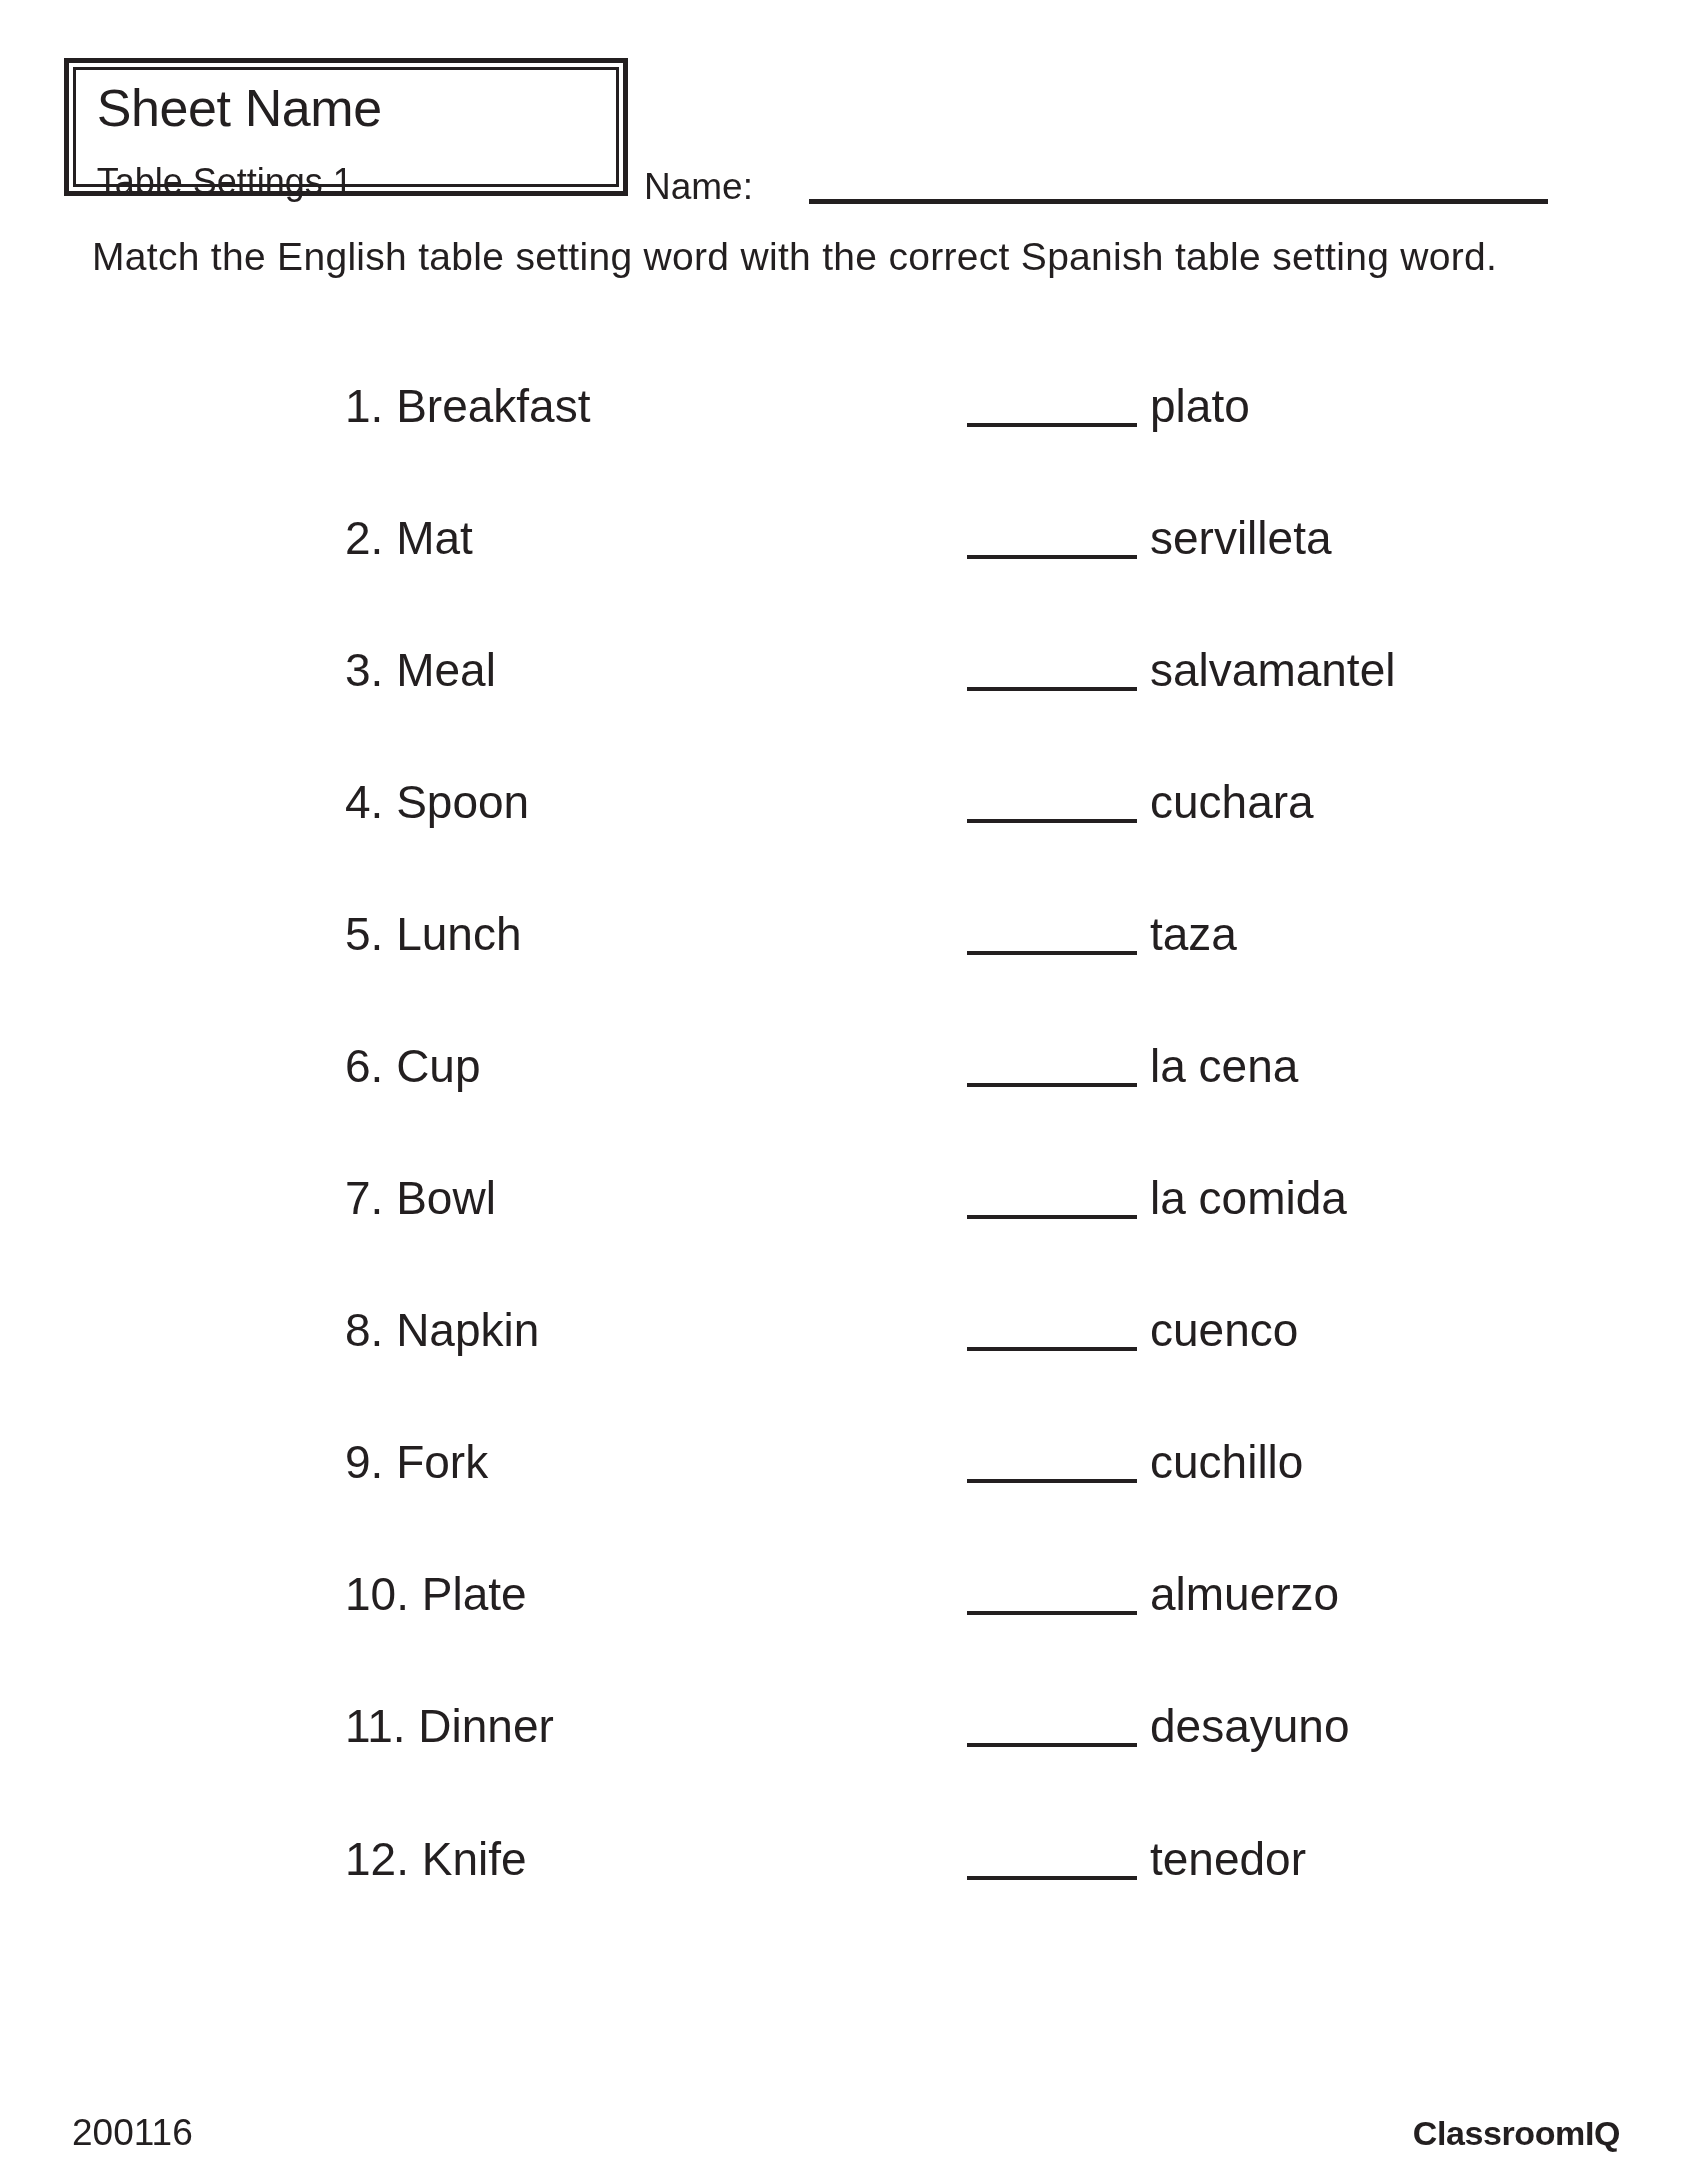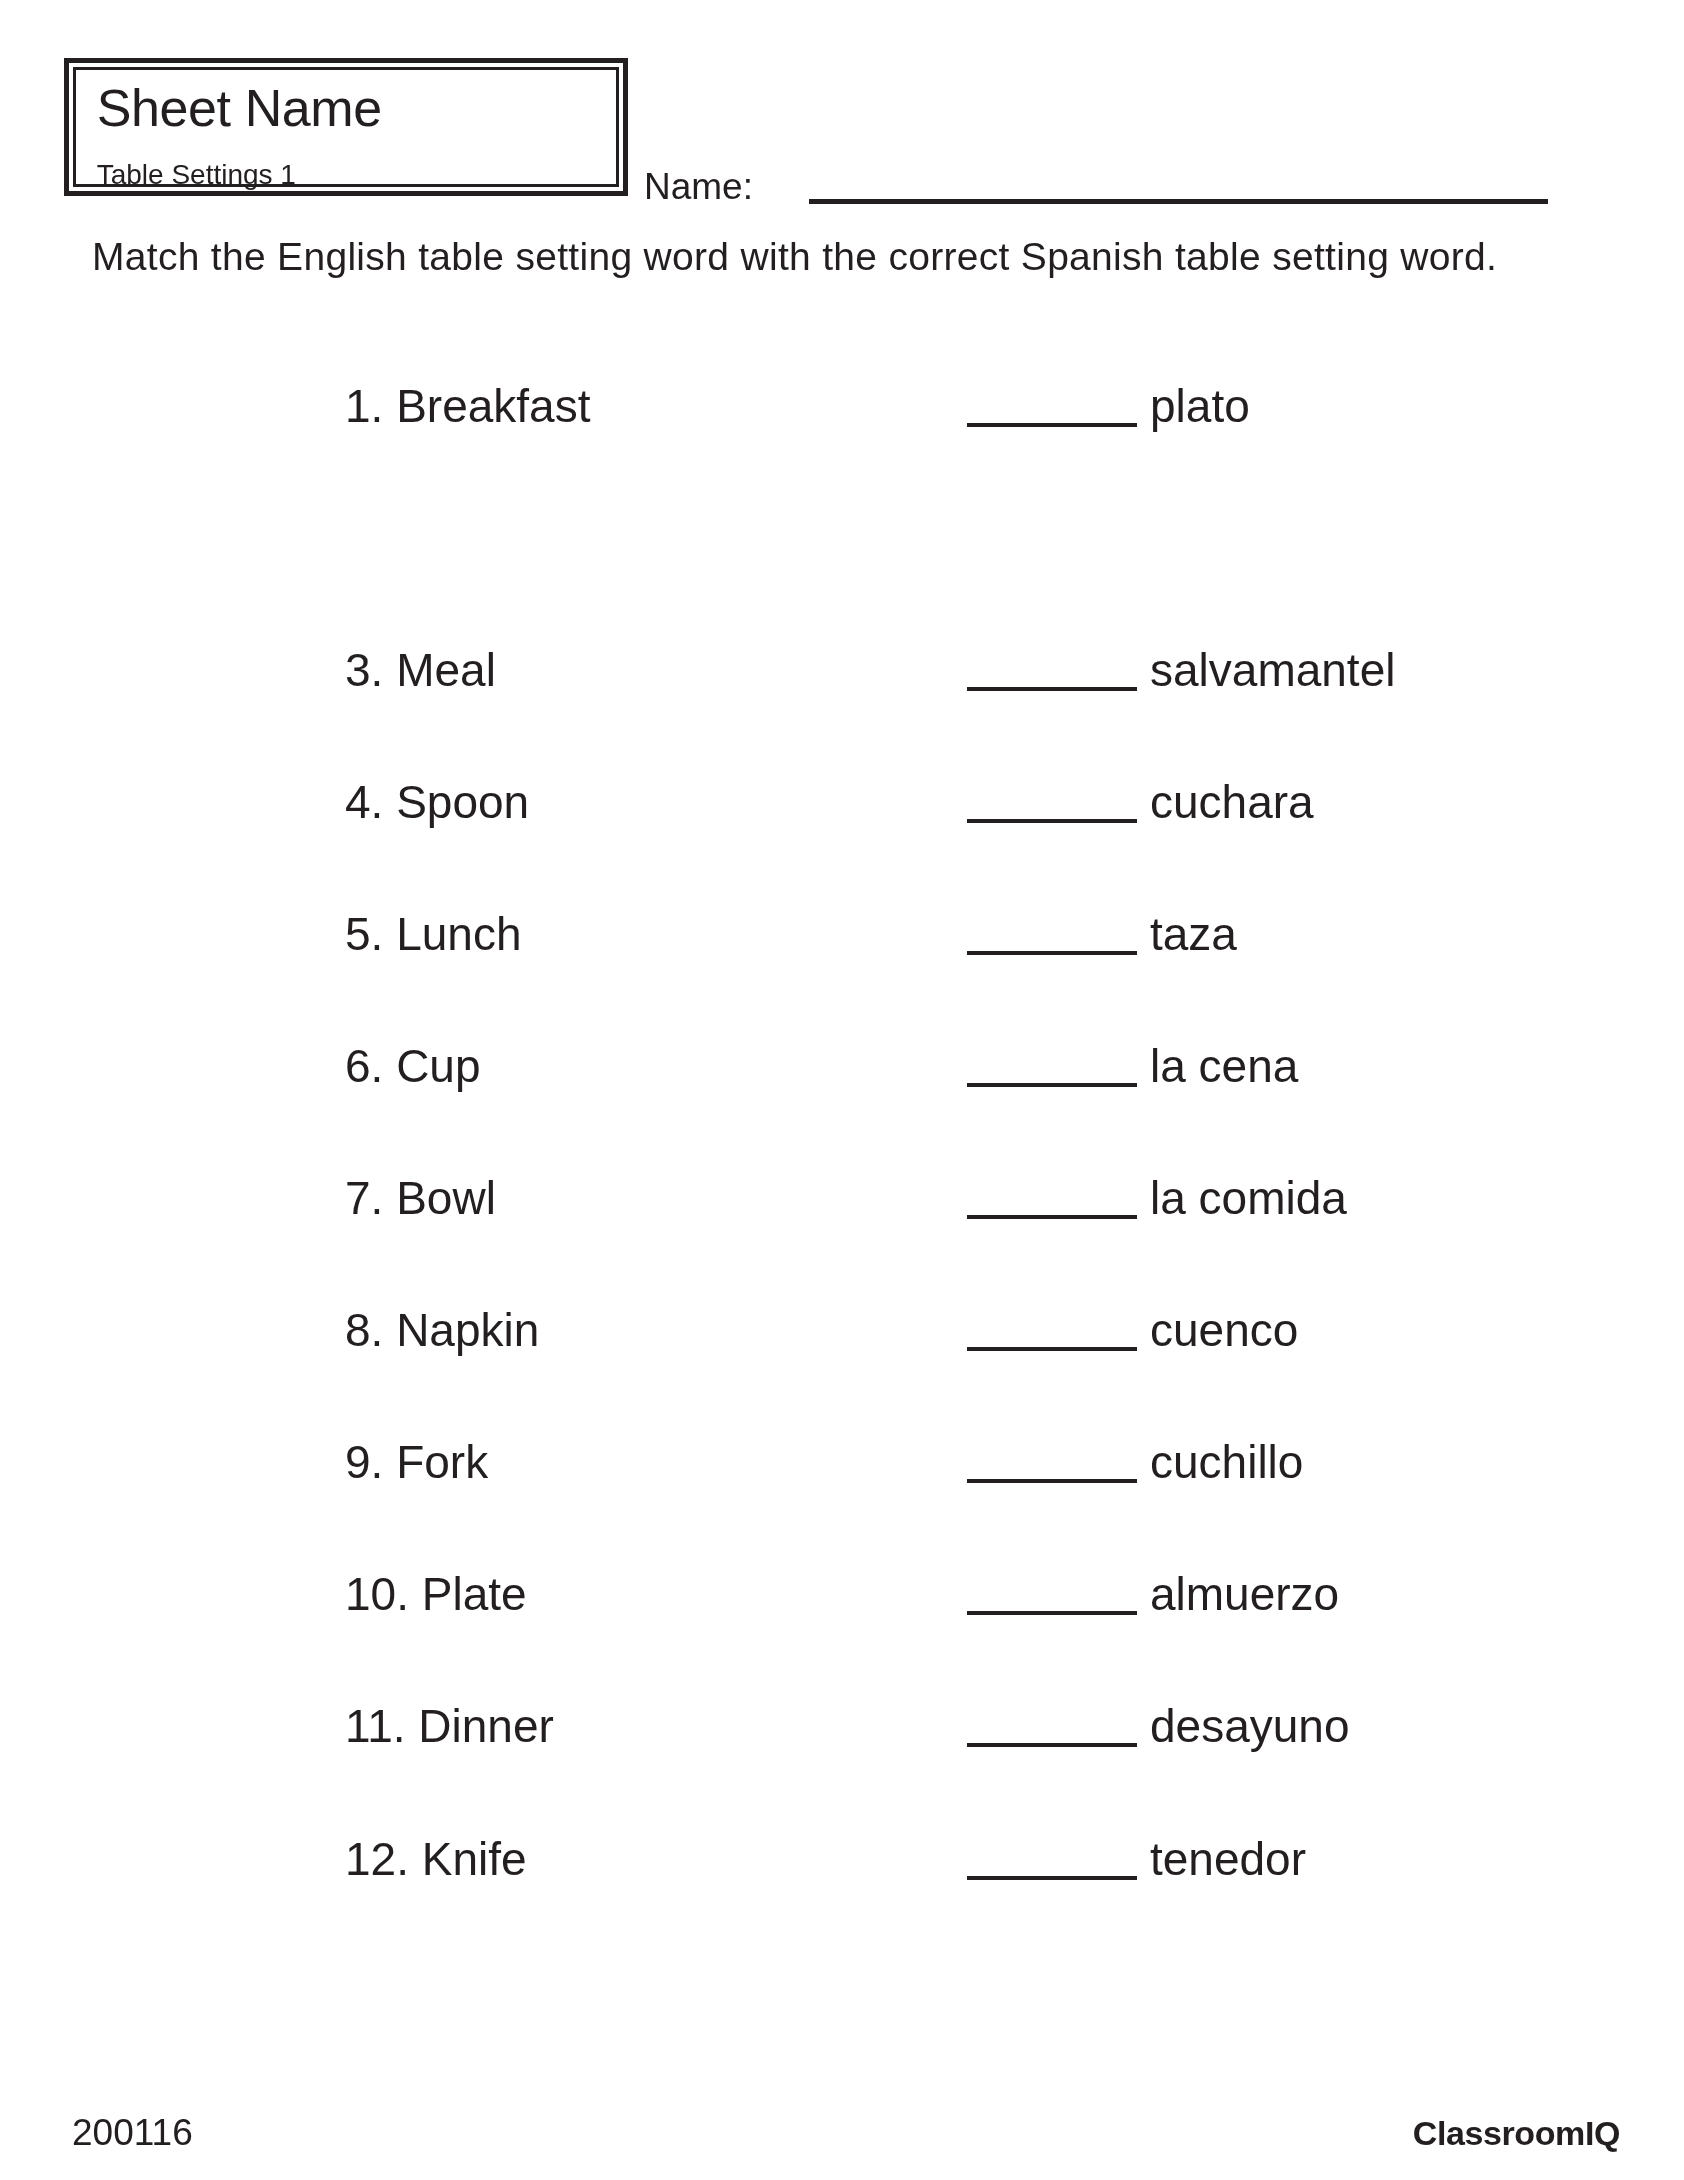--- a/index.html
+++ b/index.html
@@ -30,23 +30,23 @@
     border: 3.4px solid #231f20;
     box-sizing: border-box;
     padding: 8.5px 15.3px 8.5px 20.4px;
   }
   .sheet-name {
     font-size: 52px;
     line-height: 58px;
     letter-spacing: -0.4px;
   }
   .sheet-subtitle {
-    font-size: 28px;
+    font-size: 36px;
     line-height: 43px;
-    margin-top: 16px;
+    margin-top: 23px;
   }
 
   
   .name-label {
     position: absolute;
     left: 644px; top: 165px;
     font-size: 37px;
     line-height: 43px;
   }
   .name-line {
@@ -125,20 +125,25 @@
 
   <div class="instruction">Match the English table setting word with the correct Spanish table setting word.</div>
 
   <div class="rows">
     <div class="match-row" style="top: 378px;">
       <span class="match-en">1. Breakfast</span>
       <span class="answer-blank"></span>
       <span class="match-es">plato</span>
     </div>
 
+    <div class="match-row" style="top: 510px;">
+      <span class="match-en">2. Mat</span>
+      <span class="answer-blank"></span>
+      <span class="match-es">servilleta</span>
+    </div>
 
     <div class="match-row" style="top: 642px;">
       <span class="match-en">3. Meal</span>
       <span class="answer-blank"></span>
       <span class="match-es">salvamantel</span>
     </div>
 
     <div class="match-row" style="top: 774px;">
       <span class="match-en">4. Spoon</span>
       <span class="answer-blank"></span>

